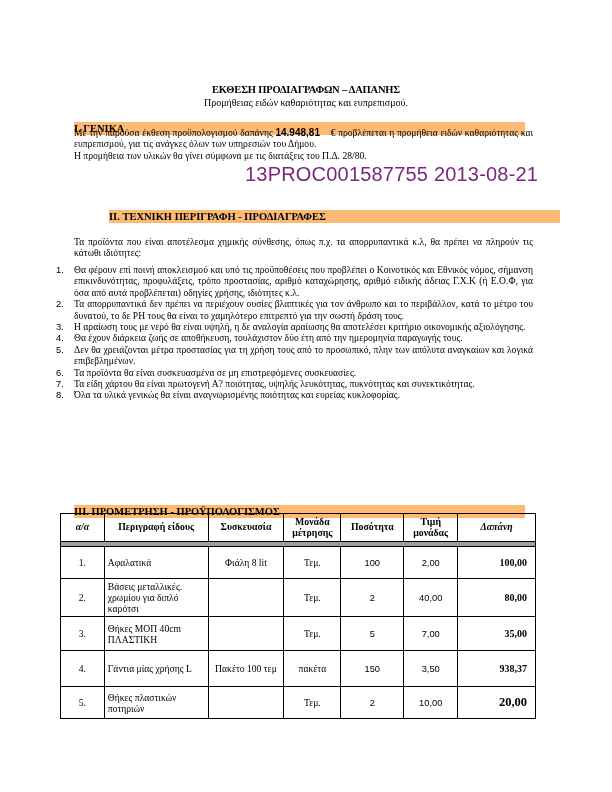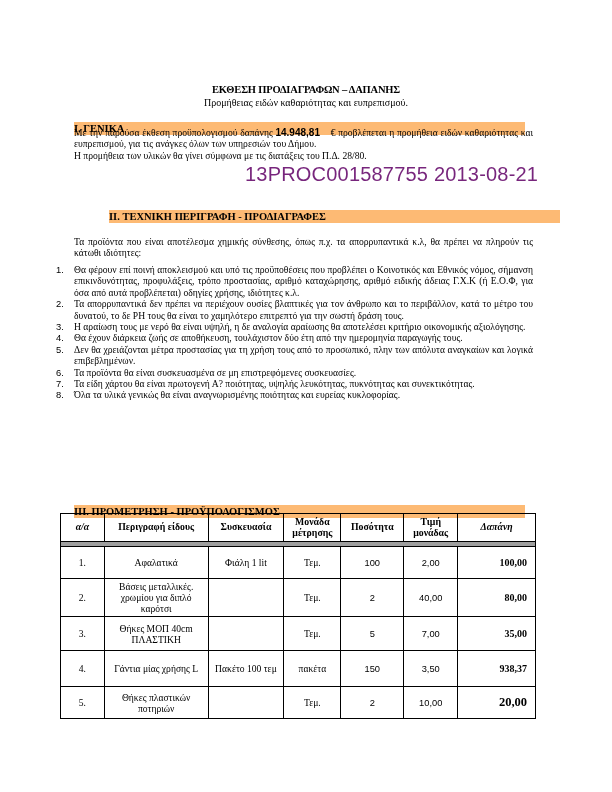--- a/index.html
+++ b/index.html
@@ -20,21 +20,21 @@
              font-size: 9.6px; line-height: 11.4px; }
   ol.items li { position: relative; padding-left: 18px; text-align: justify; }
   ol.items li .num { position: absolute; left: 0; top: 0; font-family: "Liberation Sans", sans-serif; font-size: 9.4px; }
   table.budget { position: absolute; left: 60px; top: 513px; width: 476px; border-collapse: collapse;
                  font-size: 9.6px; }
   table.budget th, table.budget td { border: 1.2px solid #000; text-align: center; vertical-align: middle; padding: 0 3px; }
   table.budget th { height: 27px; font-weight: bold; font-size: 9.8px; line-height: 10.5px; }
   table.budget th.italic { font-style: italic; }
   table.budget tr.sep td { height: 4px; padding: 0; background: #9e9e9e; border-left: 1.2px solid #000; border-right: 1.2px solid #000; border-top: 0; border-bottom: 0; }
   table.budget td { height: 31px; }
-  table.budget td.desc { text-align: center; line-height: 11px; }
+  table.budget td.desc { text-align: left; line-height: 11px; }
   table.budget td.sans { font-family: "Liberation Sans", sans-serif; font-size: 9.3px; }
   table.budget td.cost { text-align: right; font-weight: bold; padding-right: 8px; font-size: 10px; }
   table.budget td.cost.big { font-size: 12.5px; }
   table.budget tr.r1 td { height: 31px; }
   table.budget tr.r2 td { height: 37px; }
   table.budget tr.r3 td { height: 33px; }
   table.budget tr.r4 td { height: 35px; }
   table.budget tr.r5 td { height: 31px; }
 </style>
 </head>
@@ -88,21 +88,21 @@
         <th class="italic">Δαπάνη</th>
       </tr>
     </thead>
     <tbody>
       <tr class="sep">
           <td colspan="7"></td>
         </tr>
       <tr class="r1">
         <td>1.</td>
         <td class="desc">Αφαλατικά</td>
-        <td>Φιάλη 1 lit</td>
+        <td>Φιάλη 8 lit</td>
         <td>Τεμ.</td>
         <td class="sans">100</td>
         <td class="sans">2,00</td>
         <td class="cost">100,00</td>
       </tr>
       <tr class="r2">
         <td>2.</td>
         <td class="desc">Βάσεις μεταλλικές. χρωμίου για διπλό καρότσι</td>
         <td></td>
         <td>Τεμ.</td>

